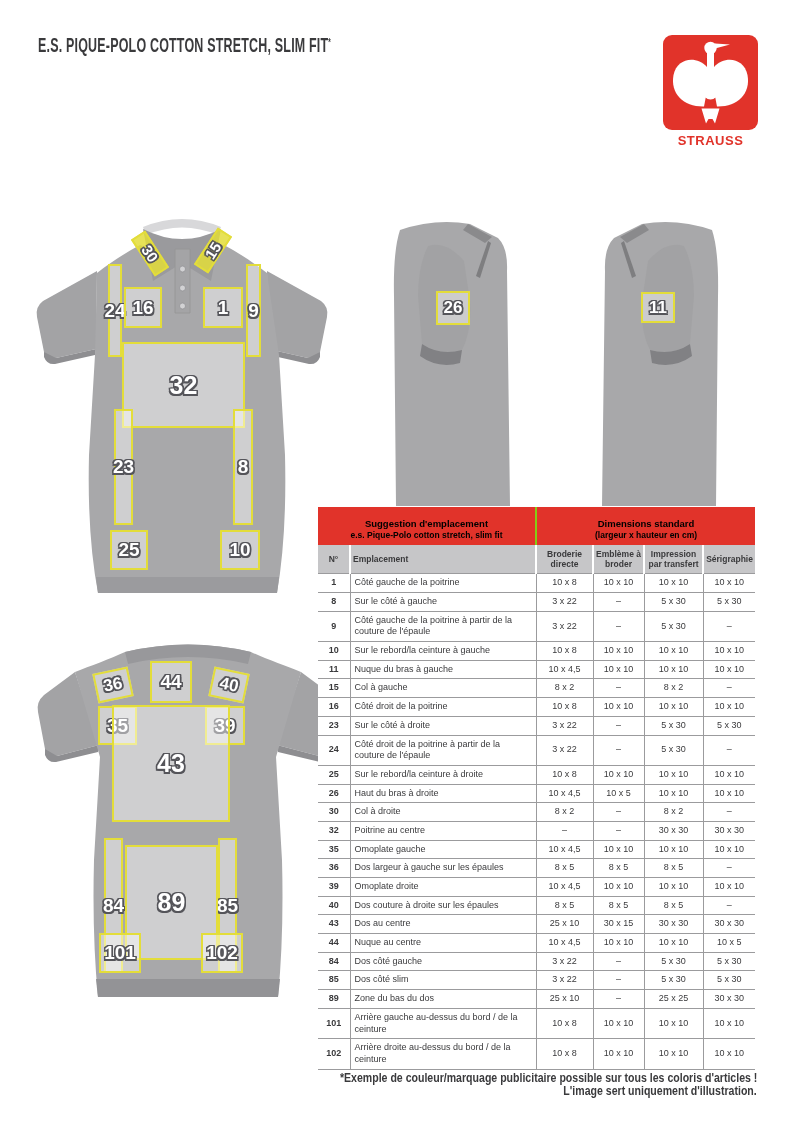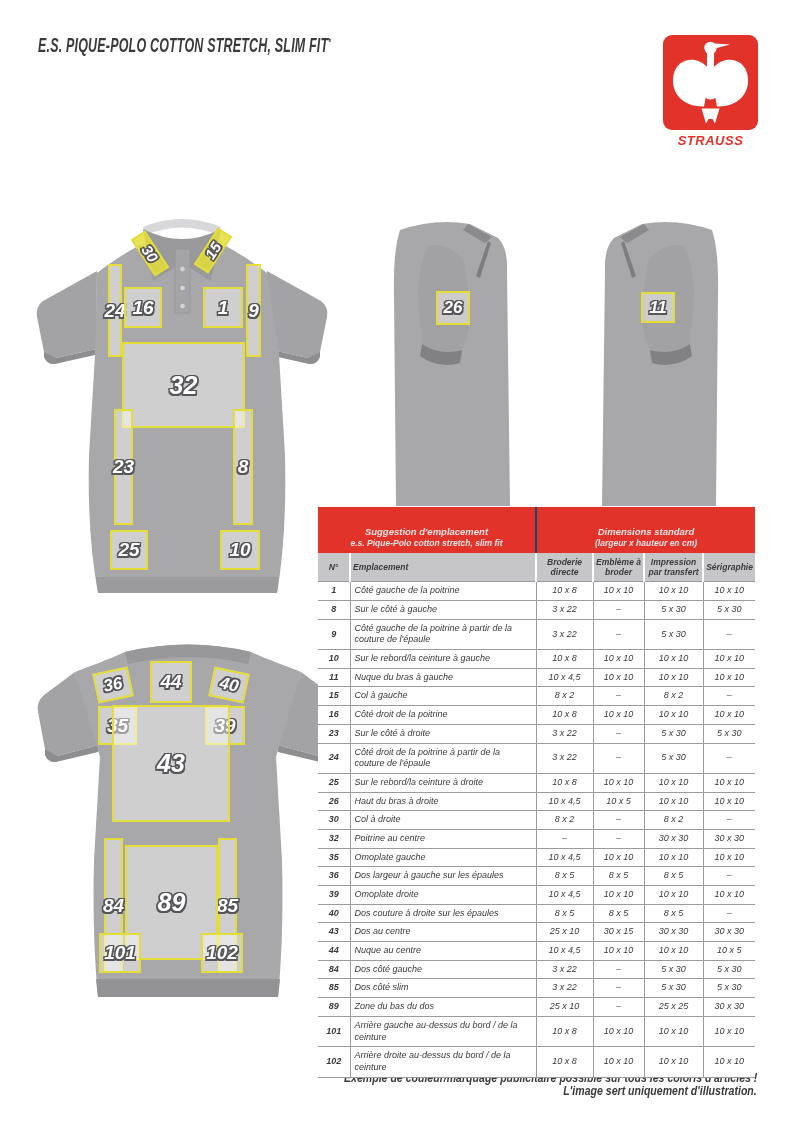--- a/index.html
+++ b/index.html
@@ -1,17 +1,17 @@
 <!DOCTYPE html>
 <html><head>
 <meta charset="utf-8">
 <style>
   html,body{margin:0;padding:0;background:#ffffff;}
   #page{position:relative;width:794px;height:1123px;background:#ffffff;overflow:hidden;
-        font-family:"Liberation Sans",sans-serif;font-style:italic;}
+        font-family:"Liberation Sans",sans-serif;}
 
   
   .page-title{position:absolute;left:38px;top:34px;font-size:19.5px;font-weight:bold;
     color:#3a3a3c;white-space:nowrap;}
   .page-title .squeeze{display:inline-block;transform:scaleX(0.64);transform-origin:left center;
     letter-spacing:0.3px;}
   .page-title sup{font-size:10px;vertical-align:6px;}
 
   
   .logo-badge{position:absolute;left:663px;top:35px;width:95px;height:95px;
@@ -27,22 +27,22 @@
     background:rgba(255,255,255,0.45);display:flex;align-items:center;justify-content:center;
     color:#fff;font-weight:bold;z-index:5;white-space:nowrap;overflow:visible;
     text-shadow:-1.5px -1.5px 0 #55555a,1.5px -1.5px 0 #55555a,-1.5px 1.5px 0 #55555a,
       1.5px 1.5px 0 #55555a,-1.5px 0 0 #55555a,1.5px 0 0 #55555a,0 -1.5px 0 #55555a,0 1.5px 0 #55555a;}
   .marker.collar{background:rgba(227,221,58,0.85);}
 
   
   table.spec{position:absolute;left:318px;top:507px;width:437px;border-collapse:collapse;
     table-layout:fixed;z-index:10;}
   table.spec th,table.spec td{box-sizing:border-box;}
-  tr.group th{background:#e1332a;color:#e5e5e5;padding:19px 2px 4px;text-align:center;}
-  tr.group th.right-group{border-left:2px solid #0c4a6e;}
+  tr.group th{background:#e1332a;color:#000000;padding:11px 2px 4px;text-align:center;}
+  tr.group th.right-group{border-left:2px solid #84cc16;}
   .gh1{font-size:9.5px;font-weight:bold;line-height:1.3;}
   .gh2{font-size:8.5px;font-weight:bold;line-height:1.25;}
   tr.cols th{background:#c6c6c8;color:#3a3a3c;font-size:8.5px;font-weight:bold;
     padding:4px 2px;vertical-align:middle;line-height:1.2;text-align:center;}
   tr.cols th + th{border-left:2px solid #ffffff;}
   tr.cols th.place-h{text-align:left;}
   tbody td{border-top:1px solid #9b9b9d;font-size:9px;color:#3a3a3c;padding:3px 2px;
     vertical-align:middle;line-height:1.3;background:#fff;}
   tbody td + td{border-left:1px solid #9b9b9d;}
   tbody tr:last-child td{border-bottom:1px solid #9b9b9d;}

